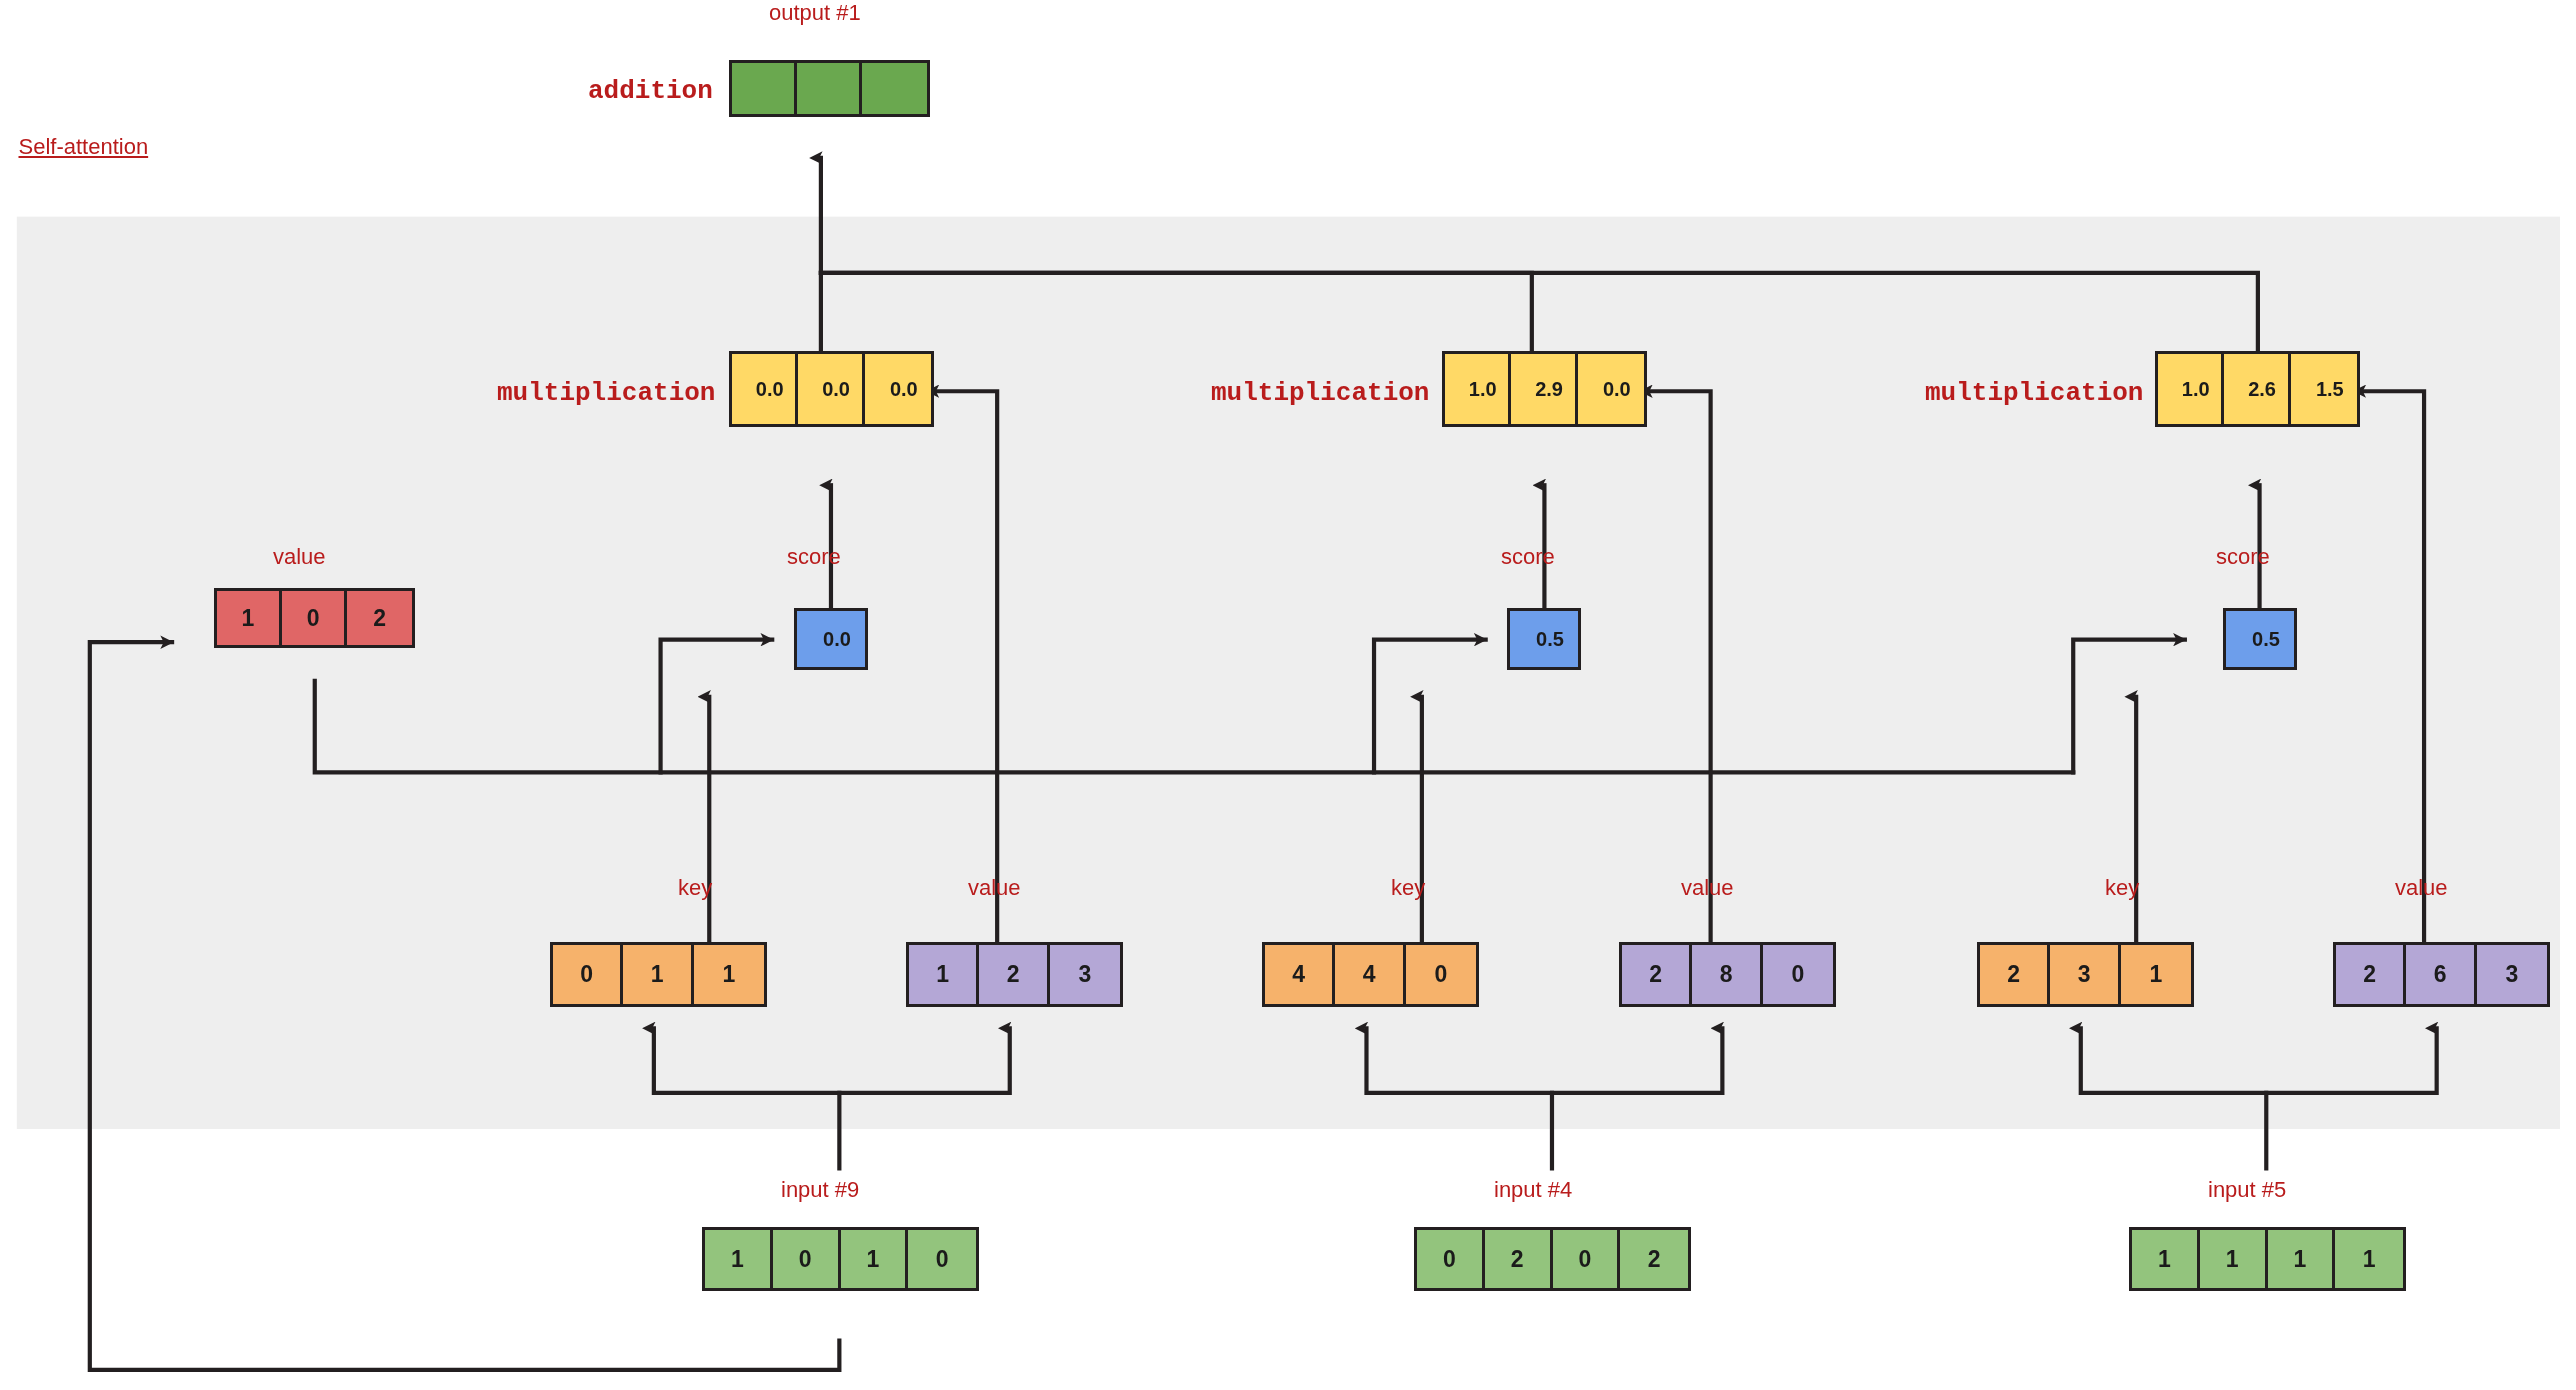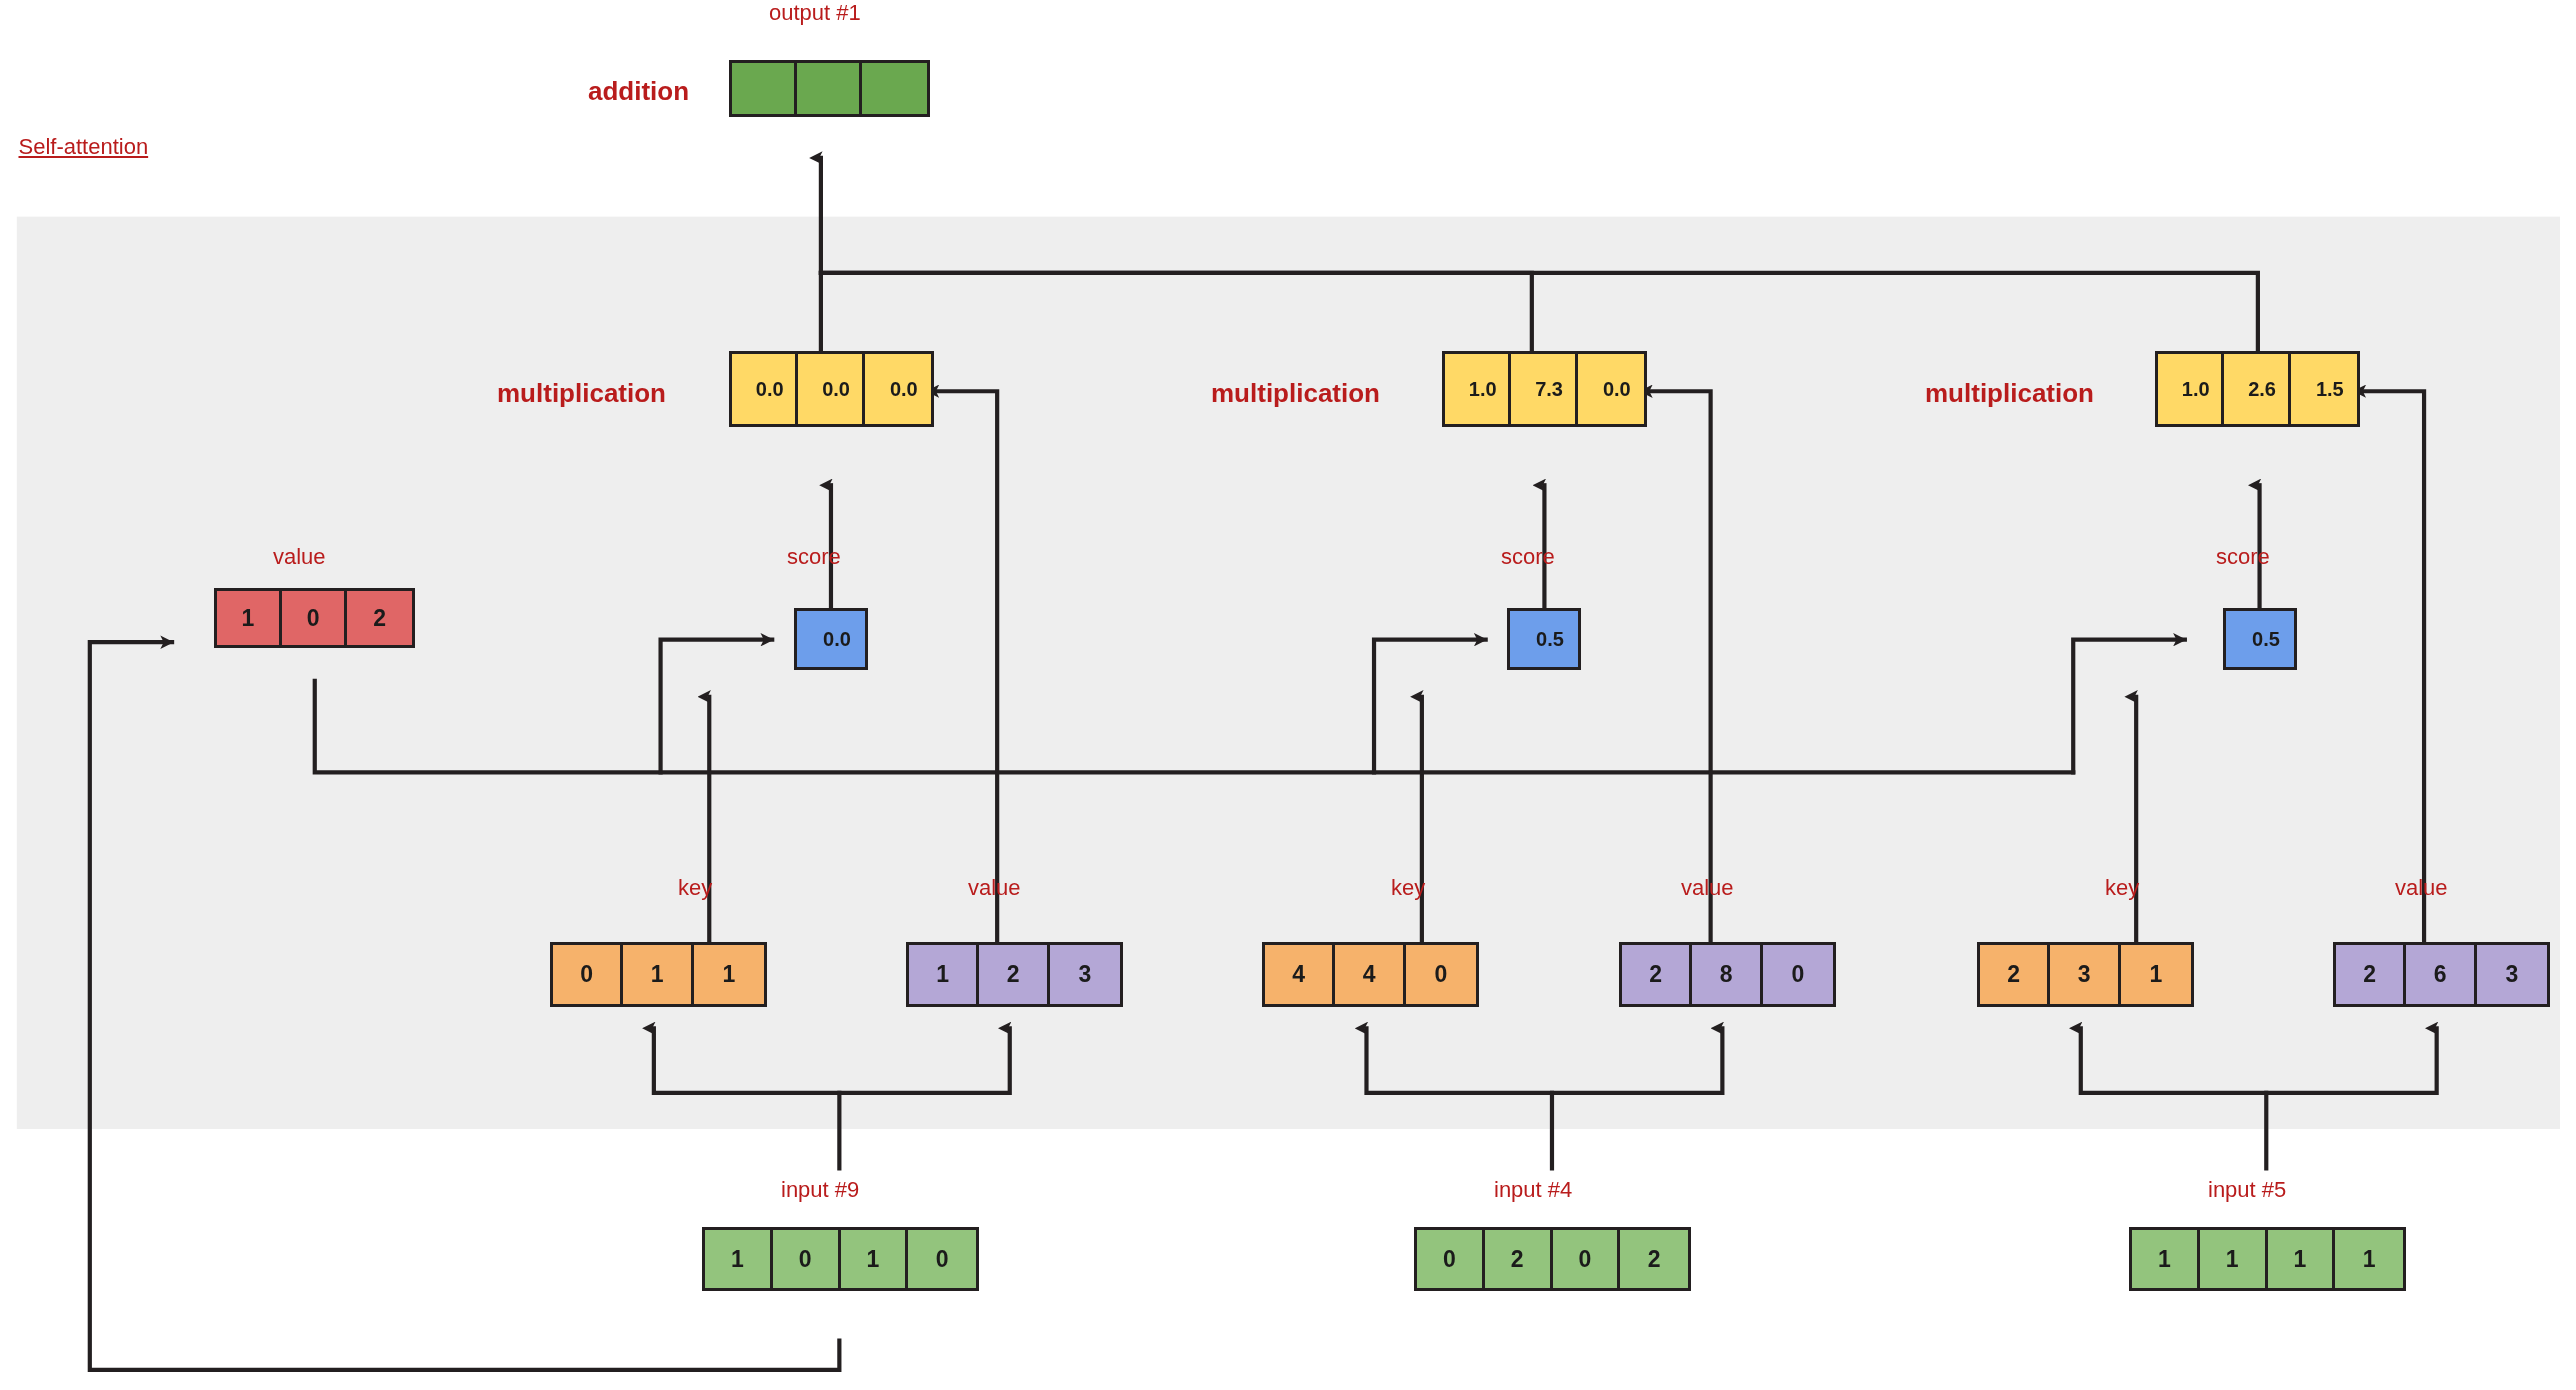--- a/index.html
+++ b/index.html
@@ -42,20 +42,21 @@
     white-space: nowrap;
     color: #b91c1c;
   }
   .lbl-plain {
     font-size: 22px;
     font-weight: 400;
   }
   .lbl-bold {
     font-size: 26px;
     font-weight: bold;
+    font-family: Liberation Mono, monospace;
   }
   .lbl-section {
     font-size: 22px;
     font-weight: 400;
   }
 
   
   .vec {
     position: absolute;
     display: flex;
@@ -143,21 +144,21 @@
   <div class="lbl lbl-bold" style="left:497px; top:378px;">multiplication</div>
   <div class="vec" style="left:729px; top:351px; width:205px; height:76px; background:#ffd966;">
     <div class="cell small" style="width:68px;">0.0</div>
     <div class="cell small" style="width:68px;">0.0</div>
     <div class="cell small" style="width:68px;">0.0</div>
   </div>
 
   <div class="lbl lbl-bold" style="left:1211px; top:378px;">multiplication</div>
   <div class="vec" style="left:1442px; top:351px; width:205px; height:76px; background:#ffd966;">
     <div class="cell small" style="width:68px;">1.0</div>
-    <div class="cell small" style="width:68px;">7.3</div>
+    <div class="cell small" style="width:68px;">2.9</div>
     <div class="cell small" style="width:68px;">0.0</div>
   </div>
 
   <div class="lbl lbl-bold" style="left:1925px; top:378px;">multiplication</div>
   <div class="vec" style="left:2155px; top:351px; width:205px; height:76px; background:#ffd966;">
     <div class="cell small" style="width:68px;">1.0</div>
     <div class="cell small" style="width:68px;">2.6</div>
     <div class="cell small" style="width:68px;">1.5</div>
   </div>
 

